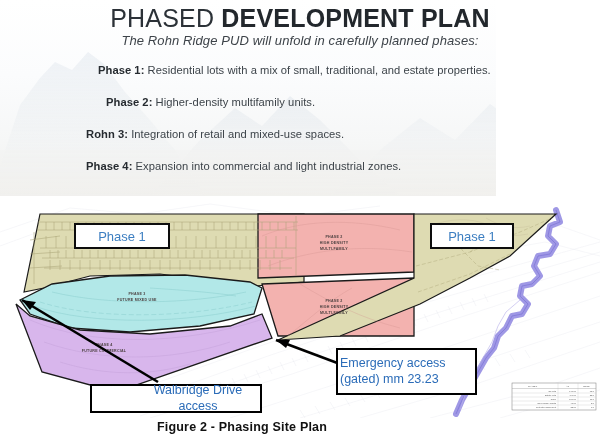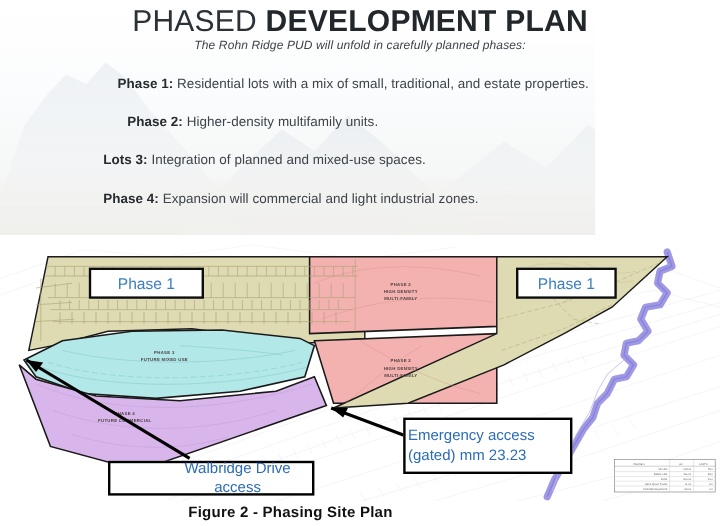--- a/index.html
+++ b/index.html
@@ -21,21 +21,21 @@
   .mtn svg{display:block;}
 
   #title{
     position:absolute;left:0;top:4px;width:600px;text-align:center;
     font-size:25px;letter-spacing:.2px;color:#2b3137;
     font-weight:300;white-space:nowrap;
   }
   #title b{font-weight:700;color:#22272c;}
   #subtitle{
     position:absolute;left:0;top:33px;width:600px;text-align:center;
-    font-size:10px;font-style:italic;color:#3d4349;letter-spacing:.1px;
+    font-size:13px;font-style:italic;color:#3d4349;letter-spacing:.1px;
   }
   .phase-line{
     position:absolute;left:86px;width:500px;
     font-size:11.2px;color:#3c4349;letter-spacing:.05px;
   }
   .phase-line .pl-key{font-weight:700;color:#262b30;}
   .phase-line .pl-val{font-weight:400;}
 
   
   #map-panel{
@@ -106,24 +106,24 @@
 
   <div id="subtitle">The Rohn Ridge PUD will unfold in carefully planned phases:</div>
 
   <div class="phase-line" style="top:64px;margin-left:12px;">
     <span class="pl-key">Phase 1:</span><span class="pl-val"> Residential lots with a mix of small, traditional, and estate properties.</span>
   </div>
   <div class="phase-line" style="top:96px;padding-left:20px;">
     <span class="pl-key">Phase 2:</span><span class="pl-val"> Higher-density multifamily units.</span>
   </div>
   <div class="phase-line" style="top:128px;">
-    <span class="pl-key">Lots 3:</span><span class="pl-val"> Integration of planned and mixed-use spaces.</span>
+    <span class="pl-key">Rohn 3:</span><span class="pl-val"> Integration of retail and mixed-use spaces.</span>
   </div>
   <div class="phase-line" style="top:160px;">
-    <span class="pl-key">Phase 4:</span><span class="pl-val"> Expansion will commercial and light industrial zones.</span>
+    <span class="pl-key">Phase 4:</span><span class="pl-val"> Expansion into commercial and light industrial zones.</span>
   </div>
 </div>
 
 <div id="map-panel">
   <svg id="map-svg" width="600" height="222" viewBox="0 0 600 222">
 
     <g opacity="0.30" stroke="#b9bcd0" fill="none" stroke-width="0.4">
       <path d="M0 36 L70 12 L140 18 L210 8 L300 20 L380 10"></path>
       <path d="M0 50 L60 28 L130 34 L205 24"></path>
       <path d="M120 200 L260 150 L420 96 L600 46"></path>

